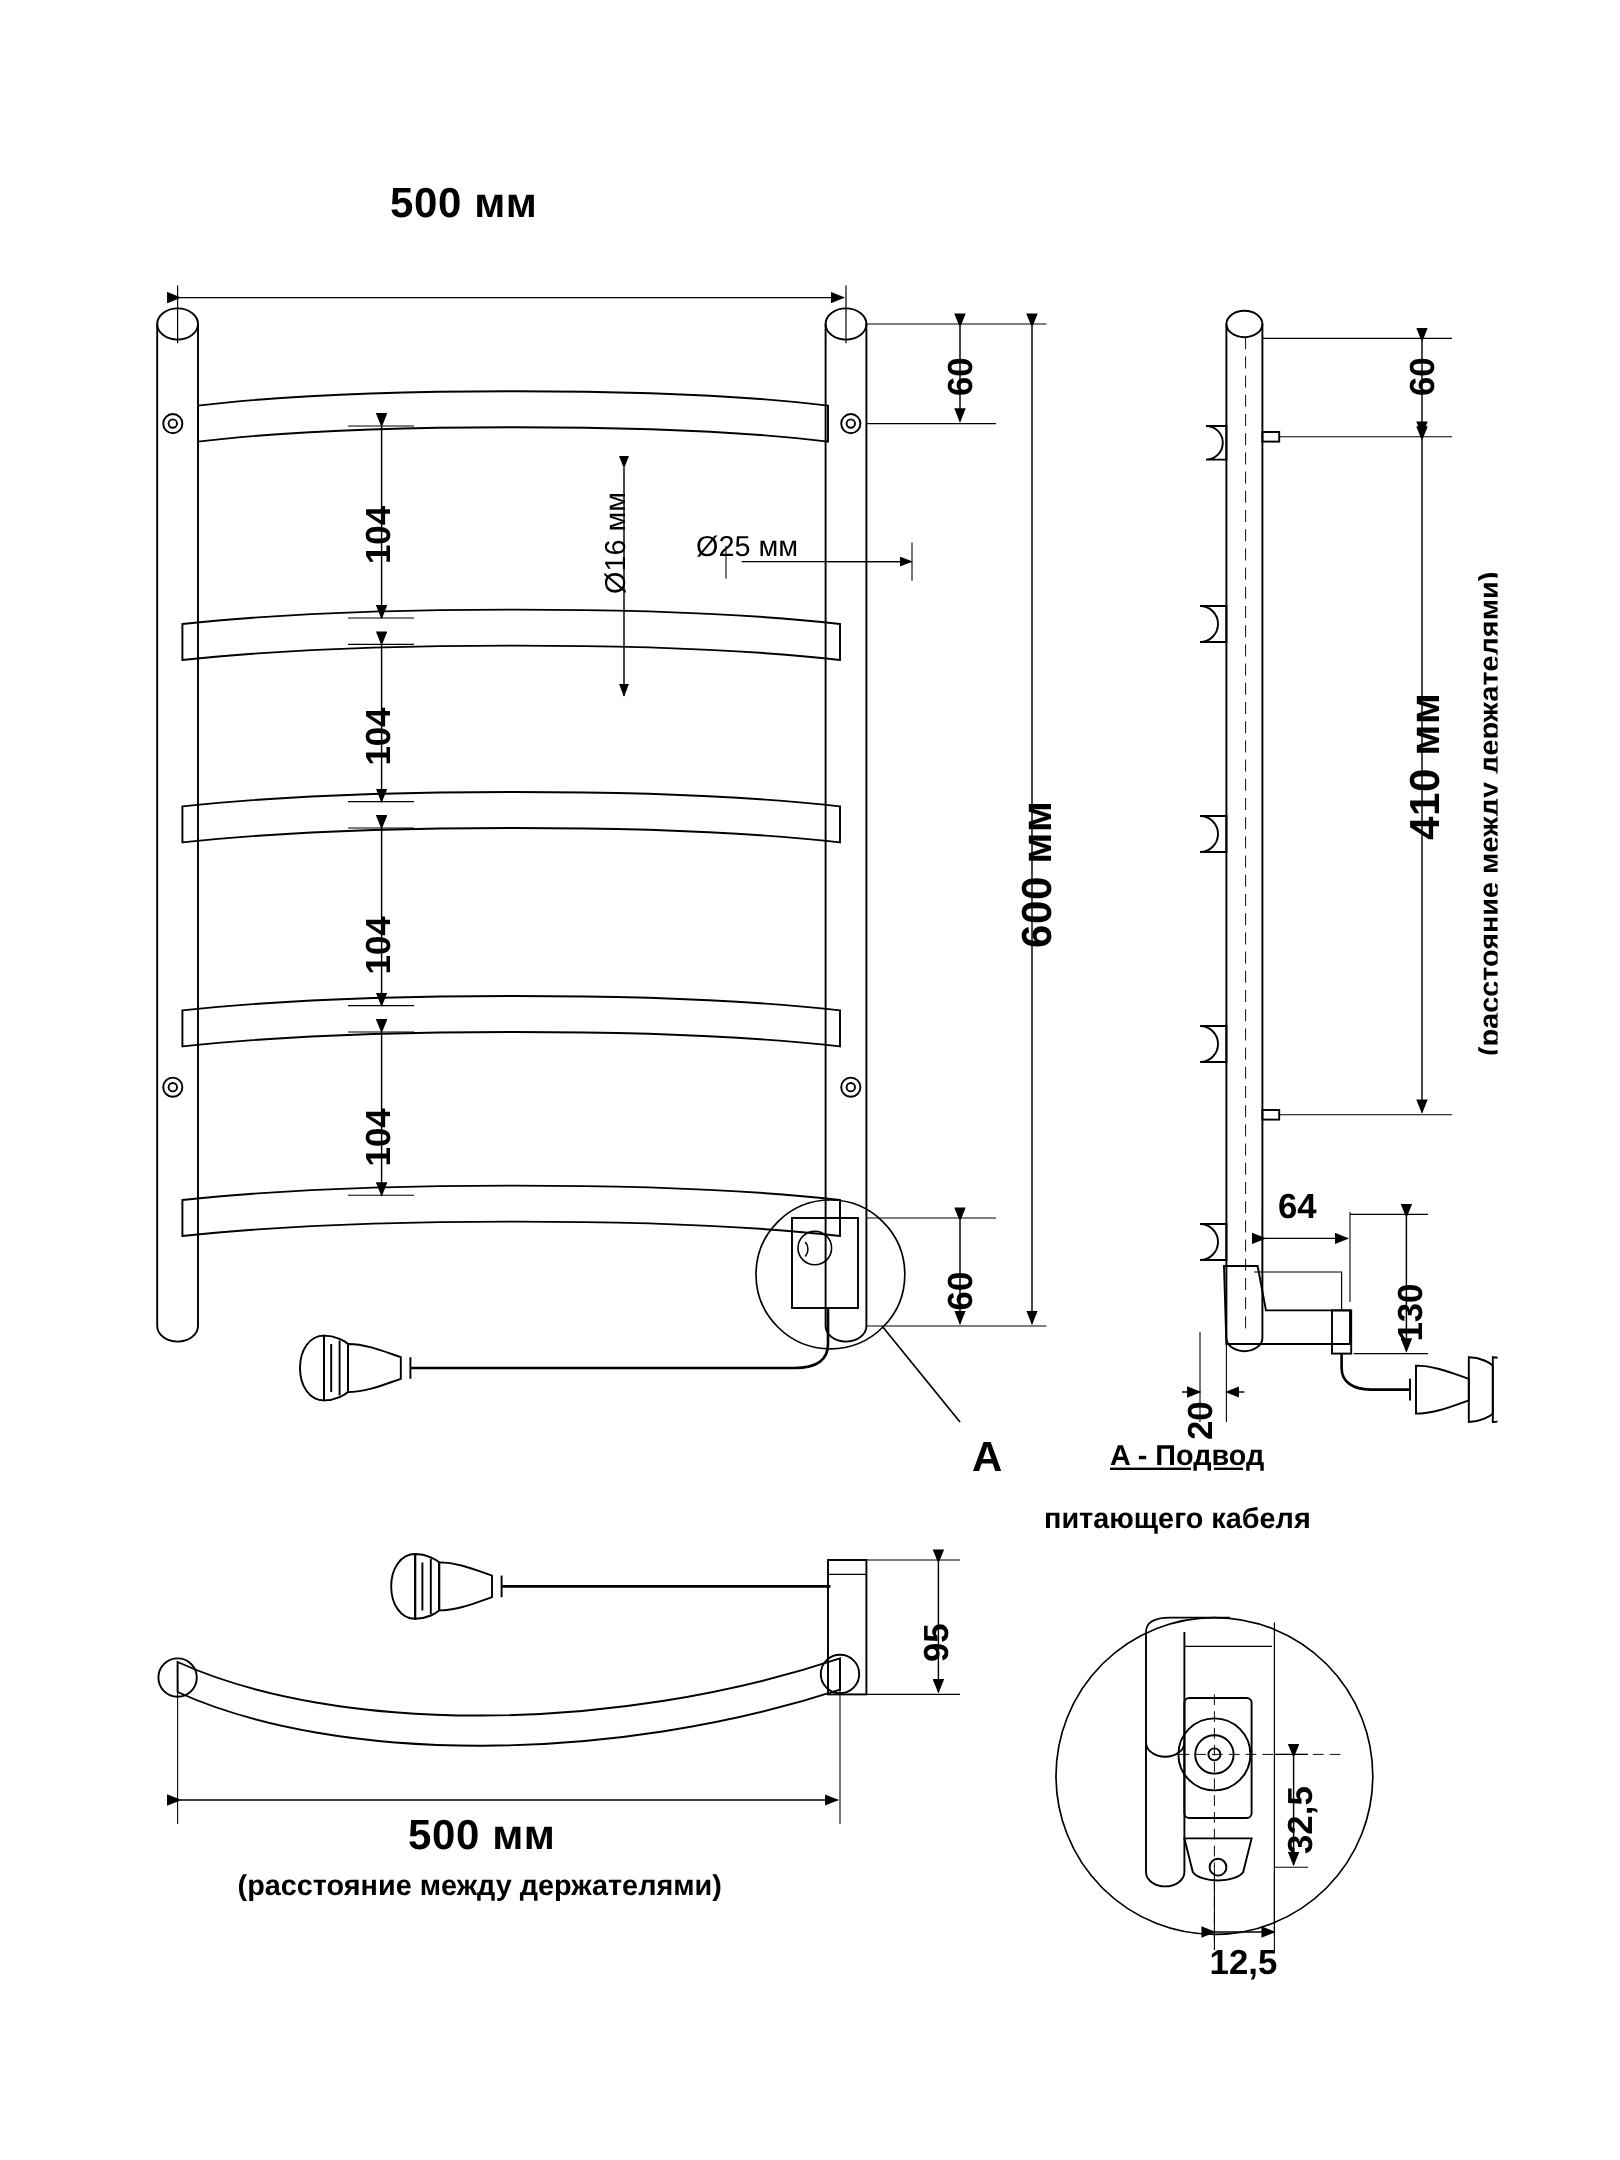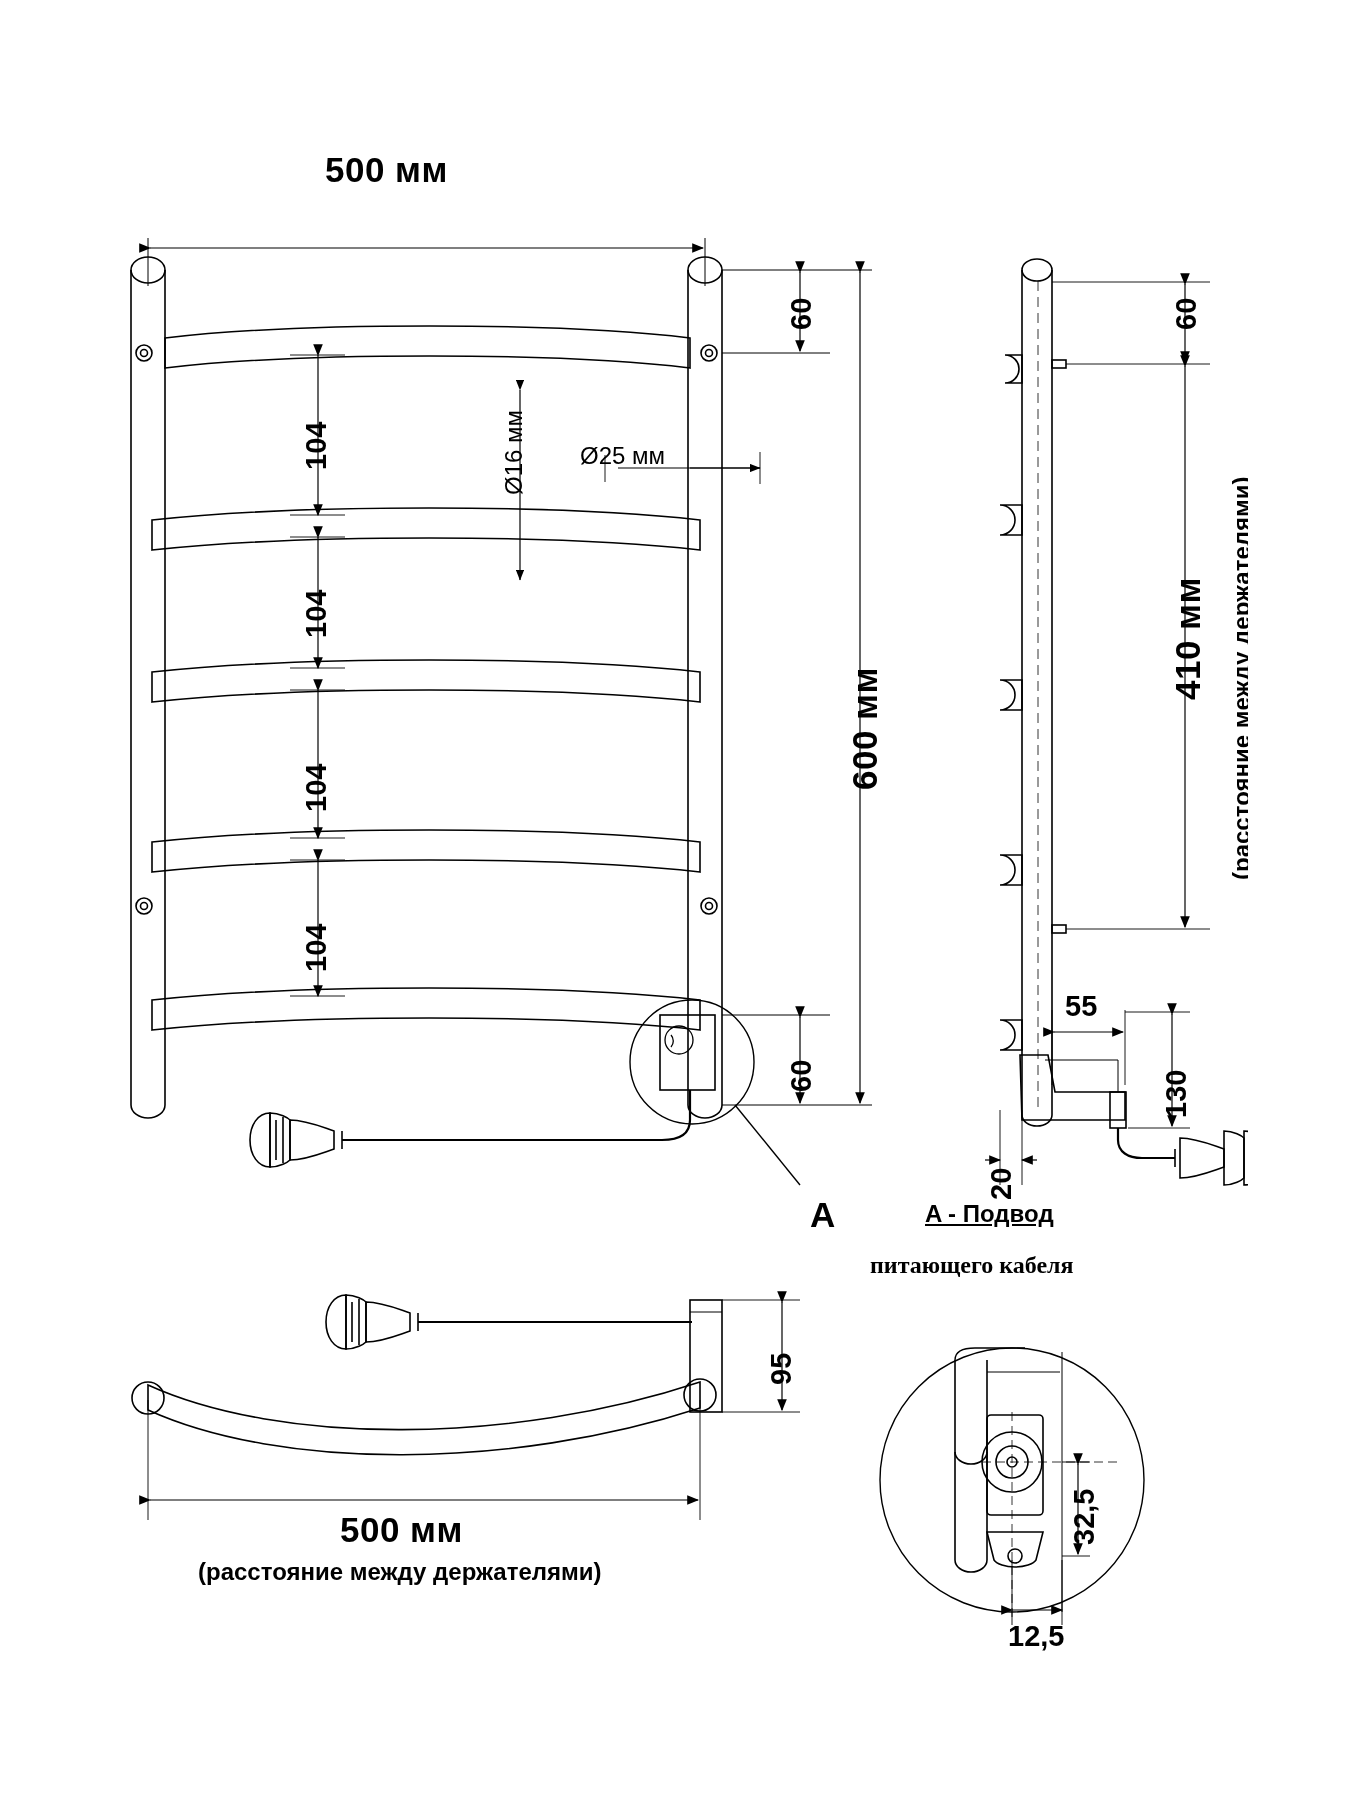--- a/index.html
+++ b/index.html
@@ -246,26 +246,26 @@
 
 <div class="lbl sm vert" style="left:500px;top:495px;transform:rotate(-90deg);">Ø16 мм</div>
 <div class="lbl sm" style="left:580px;top:442px;text-align:right;">Ø25 мм</div>
 
 <div class="lbl big" style="left:810px;top:1195px;">A</div>
 
 <div class="lbl mid vert" style="left:1170px;top:330px;transform:rotate(-90deg);">60</div>
 <div class="lbl big vert" style="left:1168px;top:700px;transform:rotate(-90deg);">410 мм</div>
 <div class="lbl sm-b vert" style="left:1228px;top:880px;transform:rotate(-90deg);">(расстояние между держателями)</div>
 
-<div class="lbl mid" style="left:1065px;top:990px;">55</div>
+<div class="lbl mid" style="left:1065px;top:990px;">64</div>
 <div class="lbl mid vert" style="left:1160px;top:1118px;transform:rotate(-90deg);">130</div>
 <div class="lbl mid vert" style="left:985px;top:1200px;transform:rotate(-90deg);">20</div>
 
 <div class="lbl mid vert" style="left:765px;top:1385px;transform:rotate(-90deg);">95</div>
 <div class="lbl big" style="left:340px;top:1510px;">500 мм</div>
 <div class="lbl sm-b" style="left:198px;top:1558px;">(расстояние между держателями)</div>
 
 <div class="lbl sm-b" style="left:925px;top:1200px;text-decoration:underline;">A - Подвод</div>
-<div class="lbl sm-b" style="left:870px;top:1252px;font-family:Liberation Serif, serif;">питающего кабеля</div>
+<div class="lbl sm-b" style="left:870px;top:1252px;">питающего кабеля</div>
 <div class="lbl mid vert" style="left:1068px;top:1545px;transform:rotate(-90deg);">32,5</div>
 <div class="lbl mid" style="left:1008px;top:1620px;text-align:center;">12,5</div>
 
 </div>
 
 </body></html>

